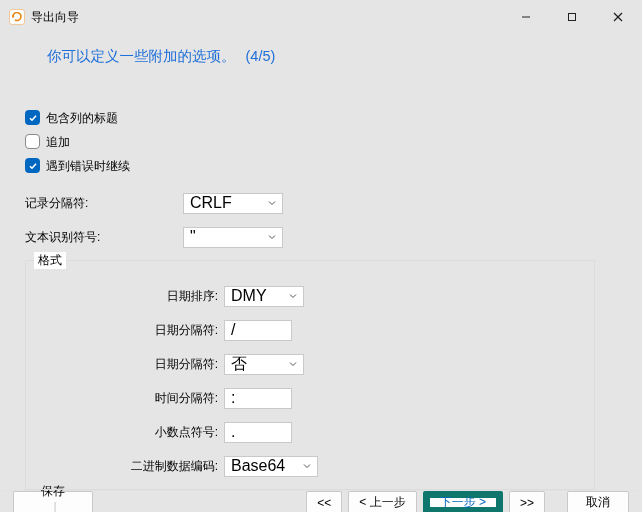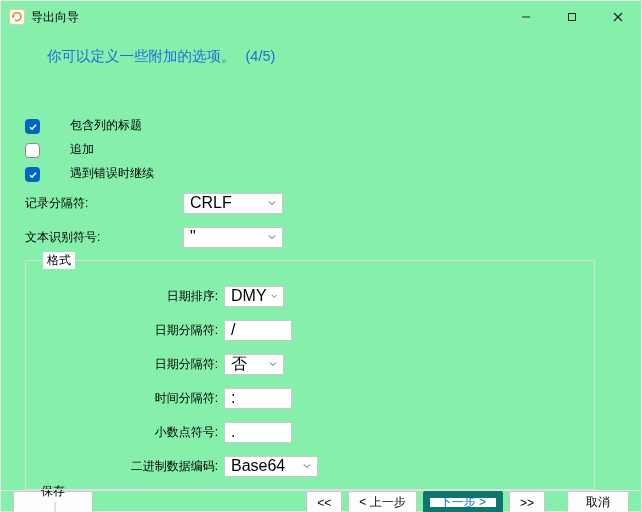--- a/index.html
+++ b/index.html
@@ -9,21 +9,21 @@
     font-family: "Microsoft YaHei", "Segoe UI", Tahoma, sans-serif;
     font-size: 12px;
     background: #ffffff;
     color: #000;
     overflow: hidden;
   }
   .window {
     width: 642px; height: 512px;
     display: flex; flex-direction: column;
     border: 1px solid #e5e5e5;
-    background: #86efac;
+    background: #e5e5e5;
   }
   
   .titlebar {
     height: 32px;
     display: flex; align-items: center;
     padding-left: 8px;
   }
   .titlebar .app-icon {
     width: 16px; height: 16px;
     border-radius: 3px;
@@ -51,24 +51,23 @@
   }
   .step-count { margin-left: 6px; }
 
   
   .content {
     flex: 1;
     padding: 44px 24px 0 24px;
   }
 
   .check-row {
-    display: flex; align-items: flex-end;
+    display: flex; align-items: flex-start;
     height: 24px;
     margin-left: 0;
-    gap: 24px;
   }
   .check {
     width: 15px; height: 15px;
     border-radius: 4px;
     display: inline-flex; align-items: center; justify-content: center;
     margin-right: 6px;
     flex-shrink: 0;
   }
   .check.checked { background: #0067c0; }
   .check.unchecked { background: #fff; border: 1.2px solid #8a8a8a; }
@@ -93,41 +92,41 @@
   .select, .textin {
     height: 21px;
     border: 1px solid #c9c9c9;
     background: #fff;
     display: inline-flex; align-items: center;
     padding: 0 6px;
     font-size: 16px;
     position: relative;
   }
   .select { width: 100px; justify-content: space-between; }
-  .select.small { width: 60px; }
+  .select.small { width: 80px; }
   .select .caret {
     width: 8px; height: 8px;
     display: inline-flex; align-items: center; justify-content: center;
     margin-left: 4px;
   }
   .textin { width: 68px; }
   .textin .val { color: #000; }
 
   
   .fieldset {
     position: relative;
     border: 1px solid #dcdcdc;
     margin-top: 10px;
     padding: 14px 10px 10px 10px;
     width: 570px;
   }
   .fieldset .legend {
     position: absolute;
     top: -9px;
-    left: 17px;
+    left: 8px;
     background: #fff;
     padding: 0 4px;
   }
 
   
   .bottombar {
     height: 42px;
     border-top: 1px solid #e2e2e2;
     display: flex; align-items: center;
     padding: 0 12px;

